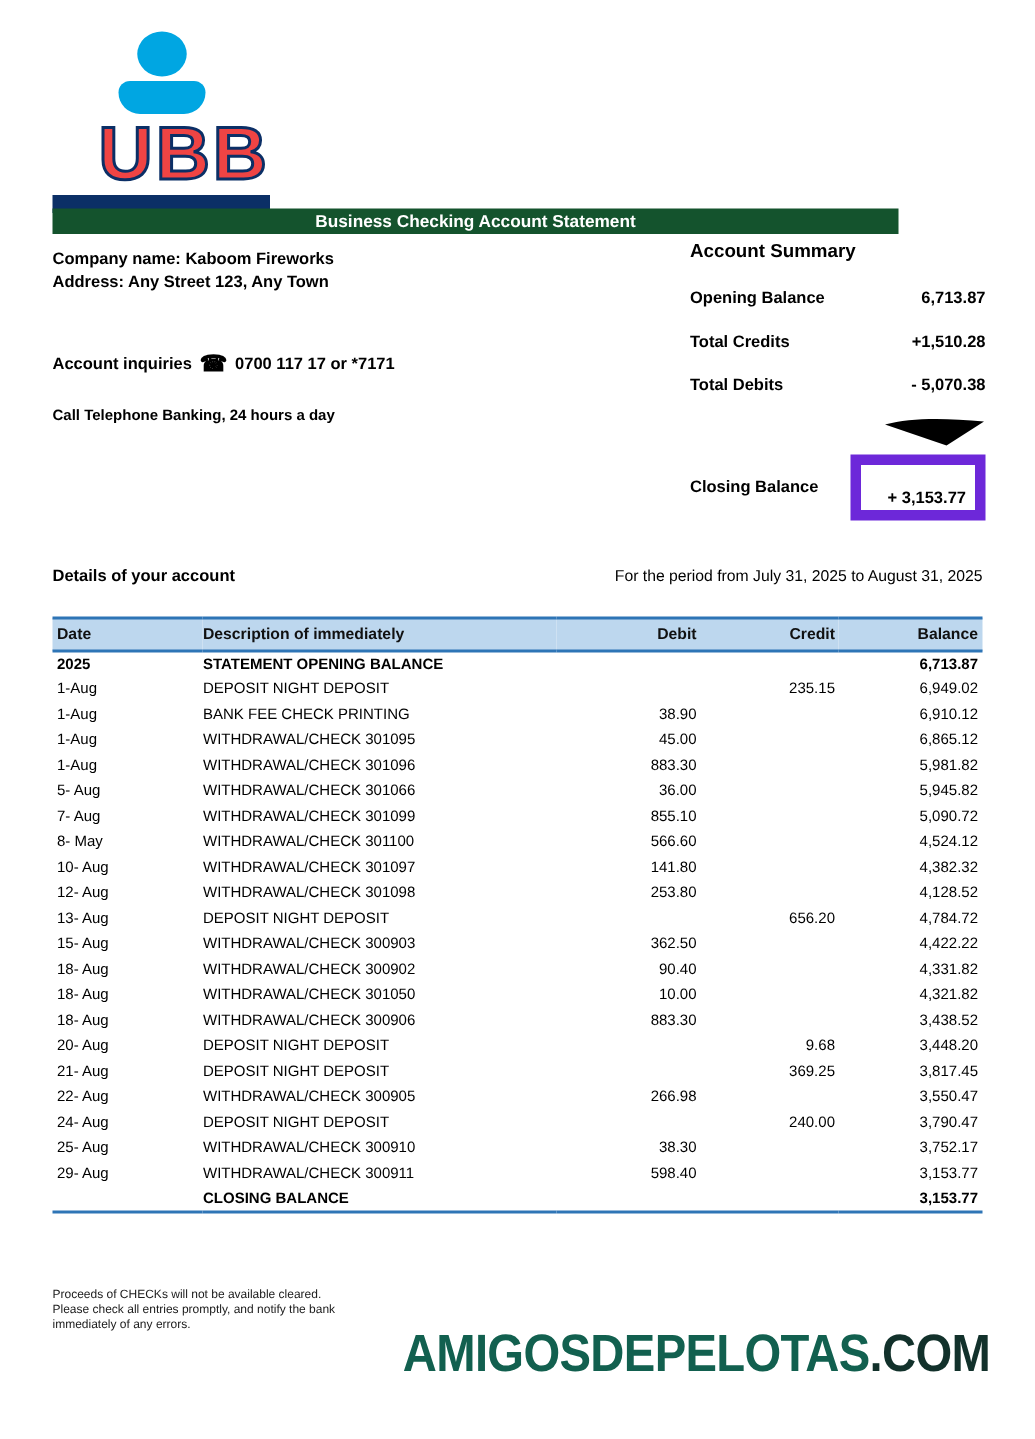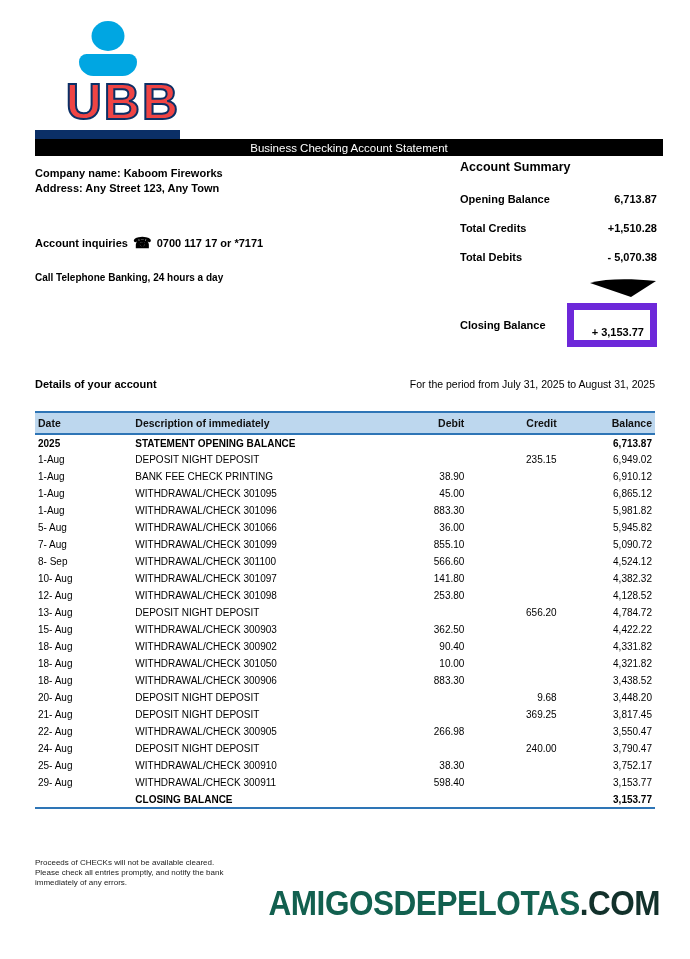--- a/index.html
+++ b/index.html
@@ -30,24 +30,24 @@
   }
   .logo-text {
     font-size: 50px; line-height: 1; font-weight: bold;
     color: #ef4444; -webkit-text-stroke: 2px #0b2f66;
     letter-spacing: 2px; text-align: right; margin-top: 1px;
   }
   .logo-bar { width: 145px; height: 12px; background: #0b2f66; margin-top: 3px; }
 
   
   .title-bar {
-    position: absolute; left: 35px; top: 139px; width: 628px; height: 17px;
-    background: #000000; color: #fff;
+    position: absolute; left: 35px; top: 139px; width: 564px; height: 17px;
+    background: #14532d; color: #fff;
     display: flex; align-items: center; justify-content: center;
-    font-size: 11.5px; font-weight: normal;
+    font-size: 11.5px; font-weight: bold;
   }
 
   
   .company-info { position: absolute; left: 35px; top: 166px; width: 340px; font-size: 11px; font-weight: bold; }
   .company-info .line { line-height: 14.5px; }
   .inquiries { margin-top: 40px; line-height: 15px; }
   .phone-glyph { font-size: 15px; vertical-align: -1px; padding: 0 2px; }
   .banking-note { margin-top: 21px; font-size: 10px; }
 
   
@@ -207,21 +207,21 @@
           <td class="col-balance">5,945.82</td>
         </tr>
         <tr>
           <td class="col-date">7- Aug</td>
           <td class="col-description">WITHDRAWAL/CHECK 301099</td>
           <td class="col-debit">855.10</td>
           <td class="col-credit"></td>
           <td class="col-balance">5,090.72</td>
         </tr>
         <tr>
-          <td class="col-date">8- Sep</td>
+          <td class="col-date">8- May</td>
           <td class="col-description">WITHDRAWAL/CHECK 301100</td>
           <td class="col-debit">566.60</td>
           <td class="col-credit"></td>
           <td class="col-balance">4,524.12</td>
         </tr>
         <tr>
           <td class="col-date">10- Aug</td>
           <td class="col-description">WITHDRAWAL/CHECK 301097</td>
           <td class="col-debit">141.80</td>
           <td class="col-credit"></td>

